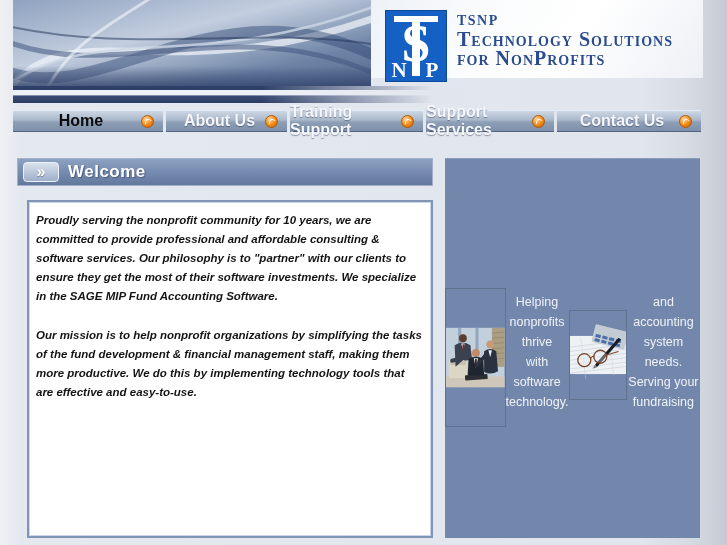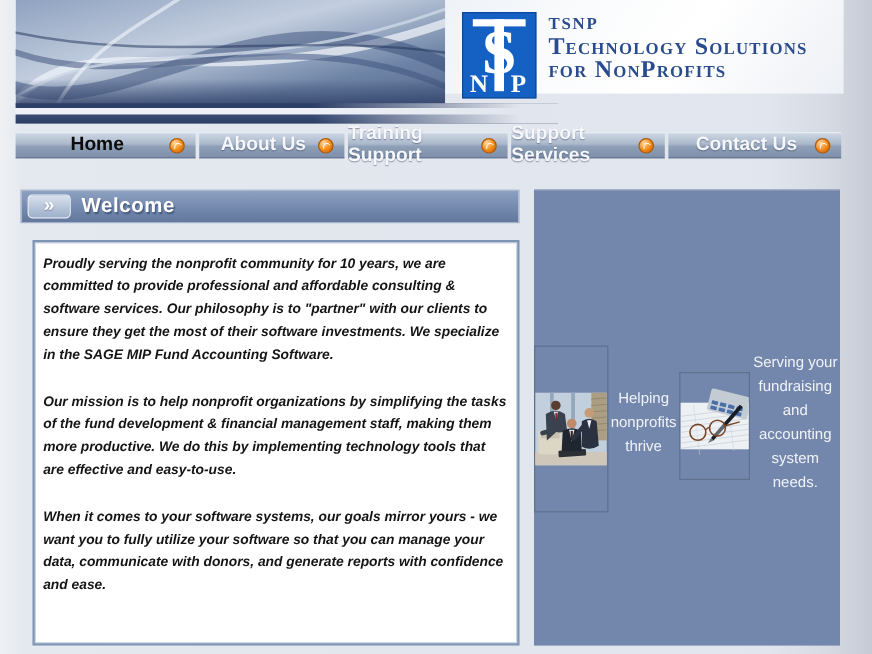--- a/index.html
+++ b/index.html
@@ -160,21 +160,20 @@
   <div class="welcome-bar">
     <div class="chev-box">
       <span>»</span>
     </div>
     <div class="welcome-title">Welcome</div>
   </div>
 
   <div class="content-box">
     <p>Proudly serving the nonprofit community for 10 years, we are committed to provide professional and affordable consulting &amp; software services.  Our philosophy is to "partner" with our clients to ensure they get the most of their software investments. We specialize in the SAGE MIP Fund Accounting Software.</p>
     <p>Our mission is to help nonprofit organizations by simplifying the tasks of the fund development &amp; financial management staff, making them more productive.  We do this by implementing technology tools that are effective and easy-to-use.</p>
-    <p>When it comes to your software systems, our goals mirror yours - we want you to fully utilize your software so that you can manage your data, communicate with donors, and generate reports with confidence and ease.</p>
   </div>
 
   <div class="sidebar">
 
     <svg class="photo photo-1" width="135" height="137" viewBox="0 0 135 137">
       <rect width="135" height="137" fill="#c2cfdc"></rect>
       <rect x="28" y="0" width="7" height="137" fill="#93a7bc"></rect>
       <rect x="68" y="0" width="7" height="137" fill="#93a7bc"></rect>
       <rect x="106" y="0" width="29" height="90" fill="#ab9e82"></rect>
       <g stroke="#8e8268" stroke-width="1.5">
@@ -204,20 +203,21 @@
       <path d="M64,70 L74,70 L69,92 Z" fill="#eef0f2"></path>
       <rect x="67" y="72" width="4" height="18" fill="#32231c"></rect>
 
       <circle cx="102" cy="38" r="9" fill="#c79a78"></circle>
       <path d="M88,54 Q102,44 116,54 L120,100 Q104,110 88,102 Z" fill="#2a3140"></path>
       <path d="M98,52 L106,52 L102,68 Z" fill="#eef0f2"></path>
       <path d="M92,62 L72,86" stroke="#2a3140" stroke-width="8" fill="none" stroke-linecap="round"></path>
     </svg>
     <div class="caption">
       <span class="cap-line">Helping nonprofits thrive</span>
+      <span class="cap-line">with software technology.</span>
     </div>
 
     <svg class="photo photo-2" width="130" height="88" viewBox="0 0 130 88">
       <rect width="130" height="88" fill="#eef1f4"></rect>
       <g stroke="#b9c5d0" stroke-width="1" transform="rotate(-7 65 44)">
         <line x1="-10" y1="18" x2="140" y2="18"></line>
           <line x1="-10" y1="28" x2="140" y2="28"></line>
         <line x1="-10" y1="38" x2="140" y2="38"></line>
           <line x1="-10" y1="48" x2="140" y2="48"></line>
         <line x1="-10" y1="58" x2="140" y2="58"></line>
@@ -245,19 +245,19 @@
       <polygon points="62,72 58,66 52,76" fill="#6e7680"></polygon>
 
       <g fill="rgba(235,240,245,0.35)" stroke="#7a4526" stroke-width="3">
         <circle cx="33" cy="56" r="15"></circle>
         <circle cx="70" cy="48" r="15"></circle>
       </g>
       <path d="M47,52 Q52,46 56,46" stroke="#7a4526" stroke-width="2.5" fill="none"></path>
       <path d="M84,44 L112,36" stroke="#7a4526" stroke-width="2.5" fill="none"></path>
     </svg>
     <div class="caption">
+      <span class="cap-line">and accounting system needs.</span>
       <span class="cap-line">Serving your fundraising</span>
-      <span class="cap-line">and accounting system needs.</span>
     </div>
 
   </div>
 
 </div>
 
 </body></html>

